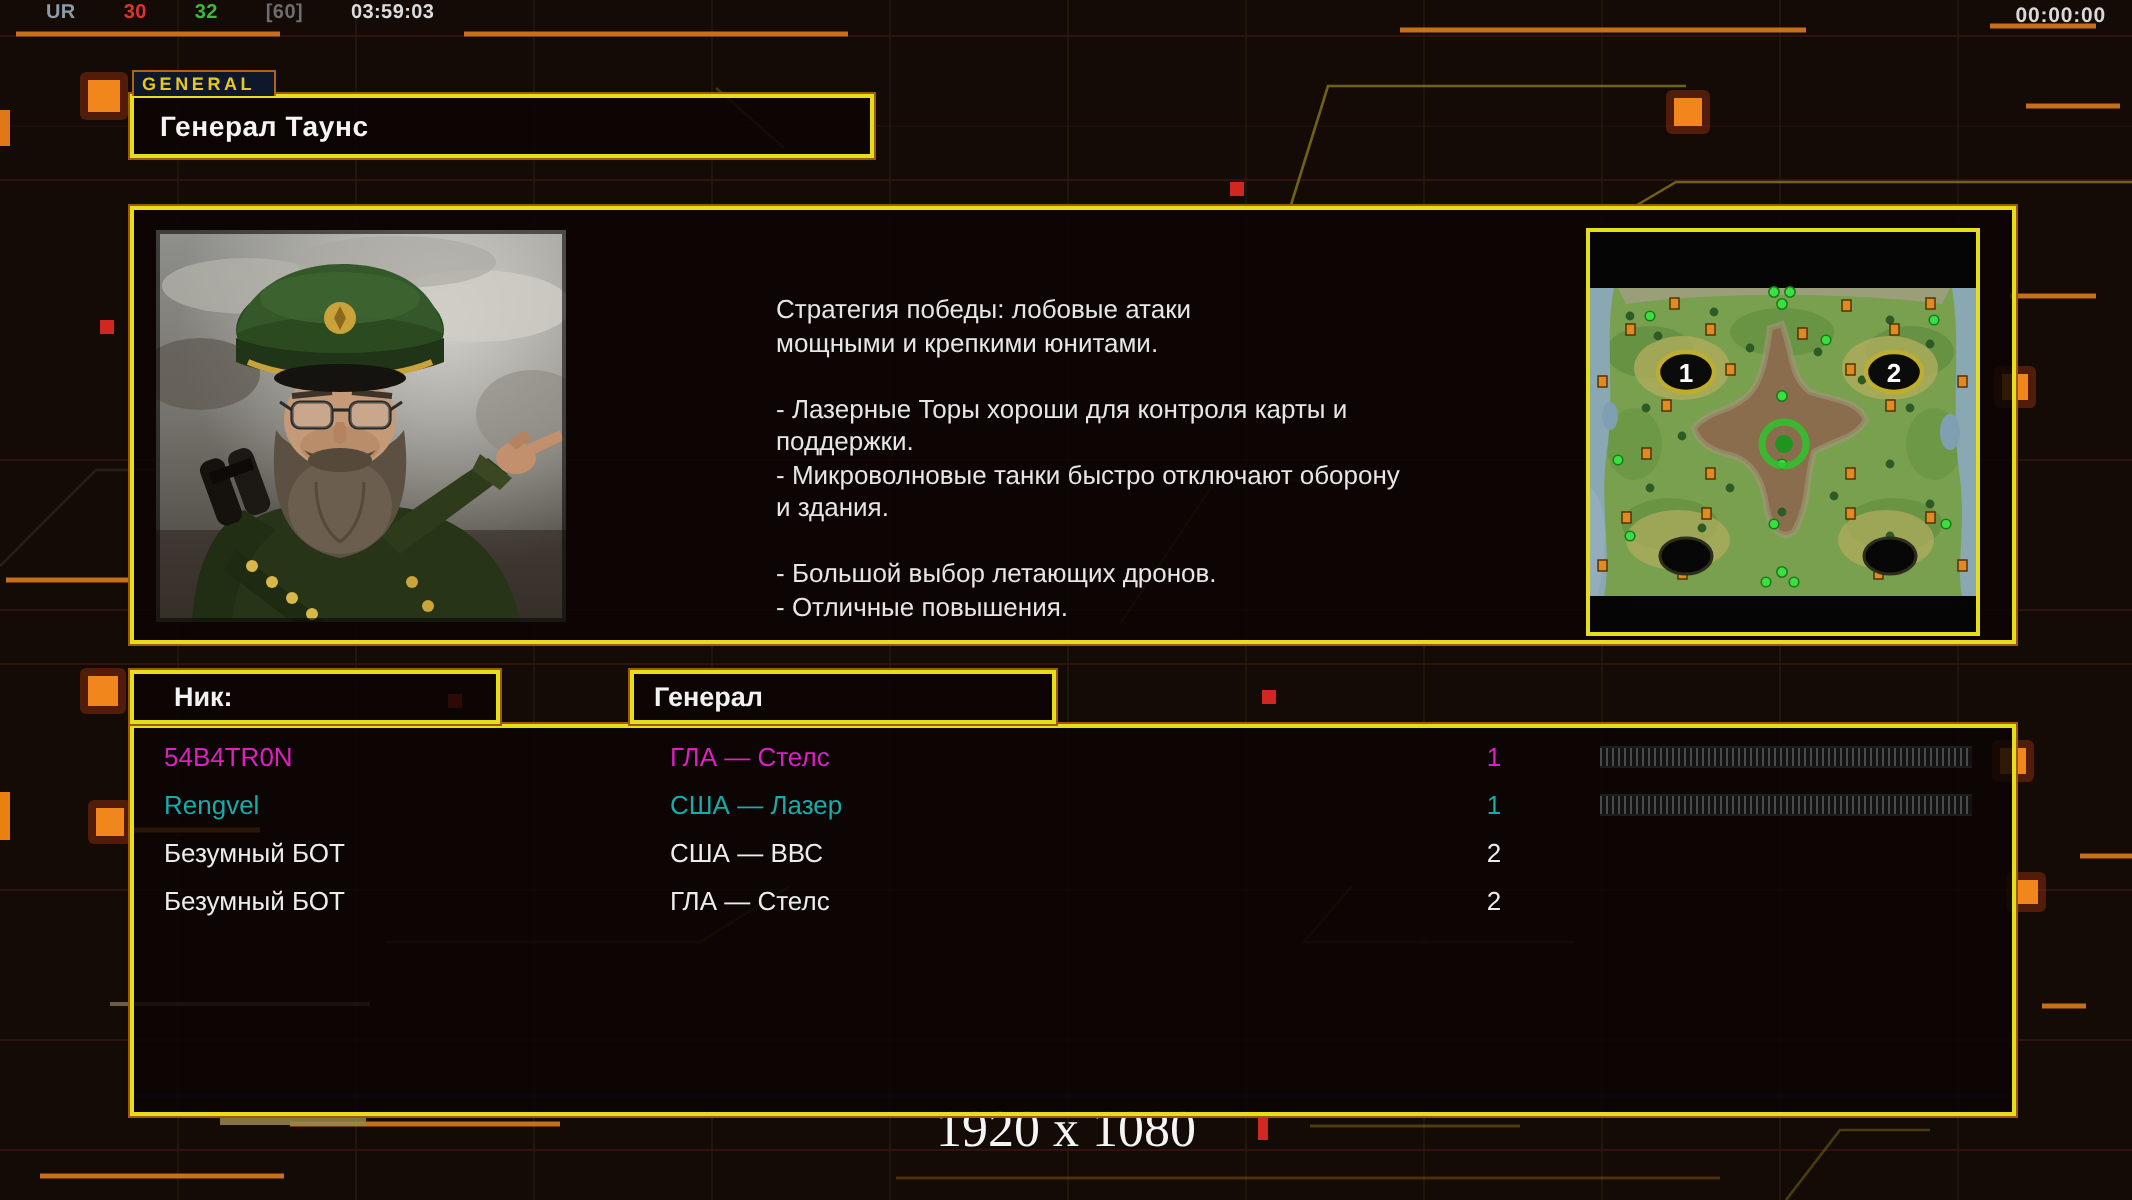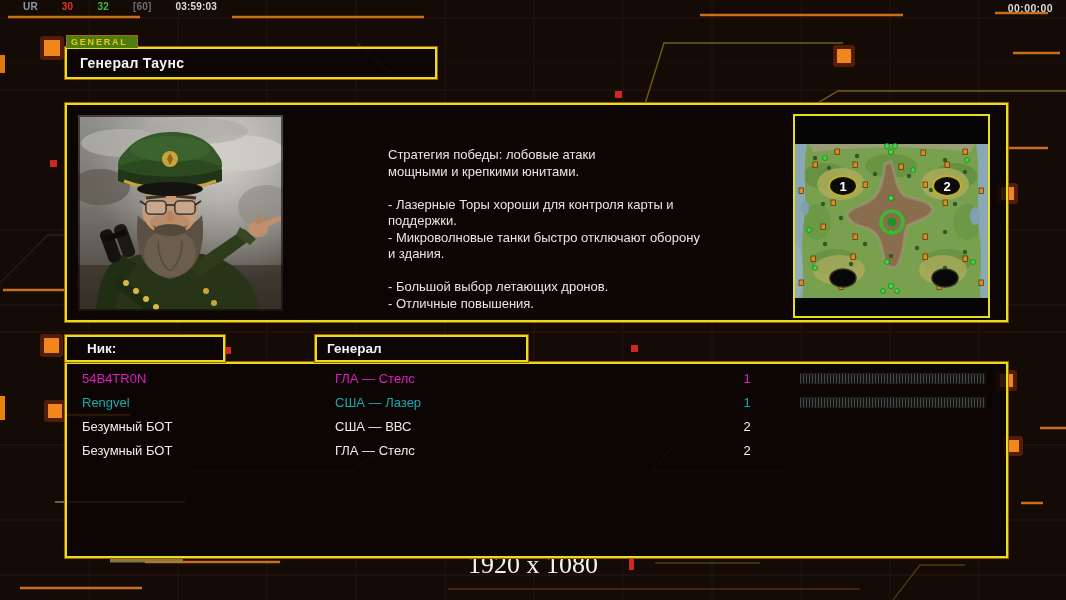--- a/index.html
+++ b/index.html
@@ -13,29 +13,29 @@
   
   .debug{position:absolute;left:3px;top:1px;z-index:30;font-size:10px;font-weight:bold;letter-spacing:.2px;white-space:nowrap;}
   .debug span{margin-right:4px;margin-left:20px;}
   .d-ur{color:#8d9aa8;} .d-red{color:#e03428;} .d-grn{color:#3cb83c;} .d-gry{color:#6d6d6d;} .d-wht{color:#dcdcdc;}
   .clock{position:absolute;right:13px;top:2px;z-index:30;font-size:10.5px;font-weight:bold;color:#d8d8d8;letter-spacing:.4px;}
   .resolution{position:absolute;left:0;top:550px;width:100%;text-align:center;z-index:5;
     font-family:"Liberation Serif",serif;font-size:26px;color:#f4f4f4;}
   
   .ybox{position:absolute;box-sizing:border-box;border:2px solid #e7de1b;outline:1px solid #9c5a10;background:rgba(11,5,2,.84);z-index:10;}
   .gen-tag{position:absolute;left:66px;top:35px;width:72px;height:13px;z-index:11;box-sizing:border-box;
-    background:#4d7c0f;border:1px solid #b06414;border-bottom:none;
+    background:#0f172a;border:1px solid #b06414;border-bottom:none;
     color:#e5c91c;font-size:9px;font-weight:bold;letter-spacing:1.8px;line-height:12px;padding-left:4px;}
   .title-box{left:65px;top:47px;width:372px;height:32px;display:flex;align-items:center;}
   .title-box .t{padding-left:13px;font-size:14px;font-weight:bold;color:#f5f5f5;letter-spacing:.3px;}
   .main-panel{left:65px;top:103px;width:943px;height:219px;}
   .table-panel{left:65px;top:362px;width:943px;height:196px;}
   
   .hdr{top:335px;height:27px;display:flex;align-items:center;font-size:13.5px;font-weight:bold;color:#f2f2f2;z-index:12;}
-  .hdr-nick{left:65px;width:160px;} .hdr-nick span{padding-left:20px;}
+  .hdr-nick{left:65px;width:185px;} .hdr-nick span{padding-left:20px;}
   .hdr-general{left:315px;width:213px;} .hdr-general span{padding-left:10px;}
   .hdr-team{left:700px;width:212px;}
   .hdr-team .h1{padding-left:11px;} .hdr-team .h2{padding-left:27px;}
   
   .portrait{position:absolute;left:11px;top:10px;width:205px;height:196px;overflow:hidden;background:#555;}
   .strategy{position:absolute;left:321px;top:42px;width:370px;font-size:13px;line-height:16.5px;color:#e6e6e6;white-space:pre-line;}
   .map-box{position:absolute;left:793px;top:114px;width:197px;height:204px;box-sizing:border-box;
     border:2px solid #e7de1b;background:#000;z-index:12;}
   
   .trow{position:absolute;left:0;width:100%;height:24px;font-size:13px;color:#ececec;}

